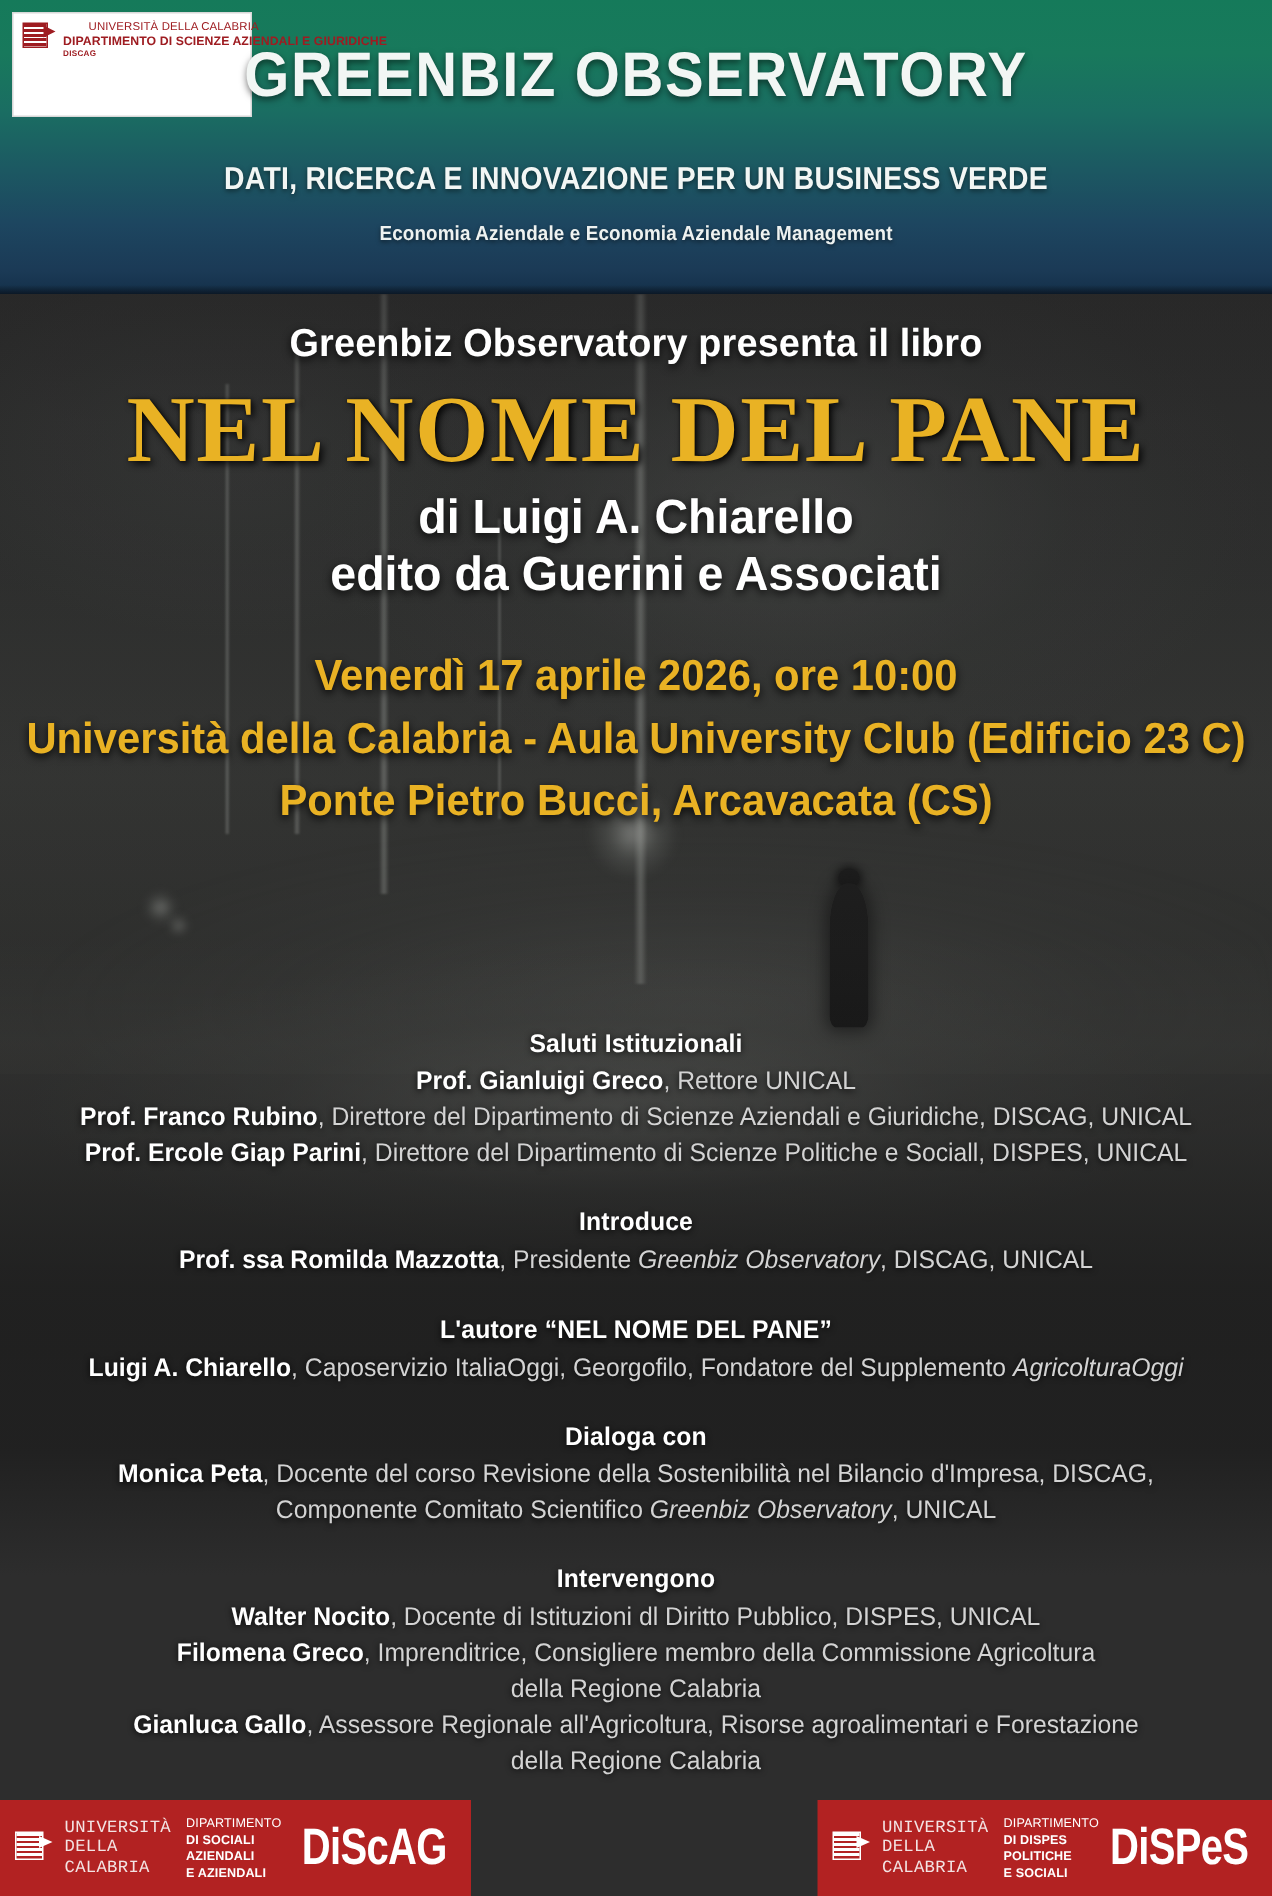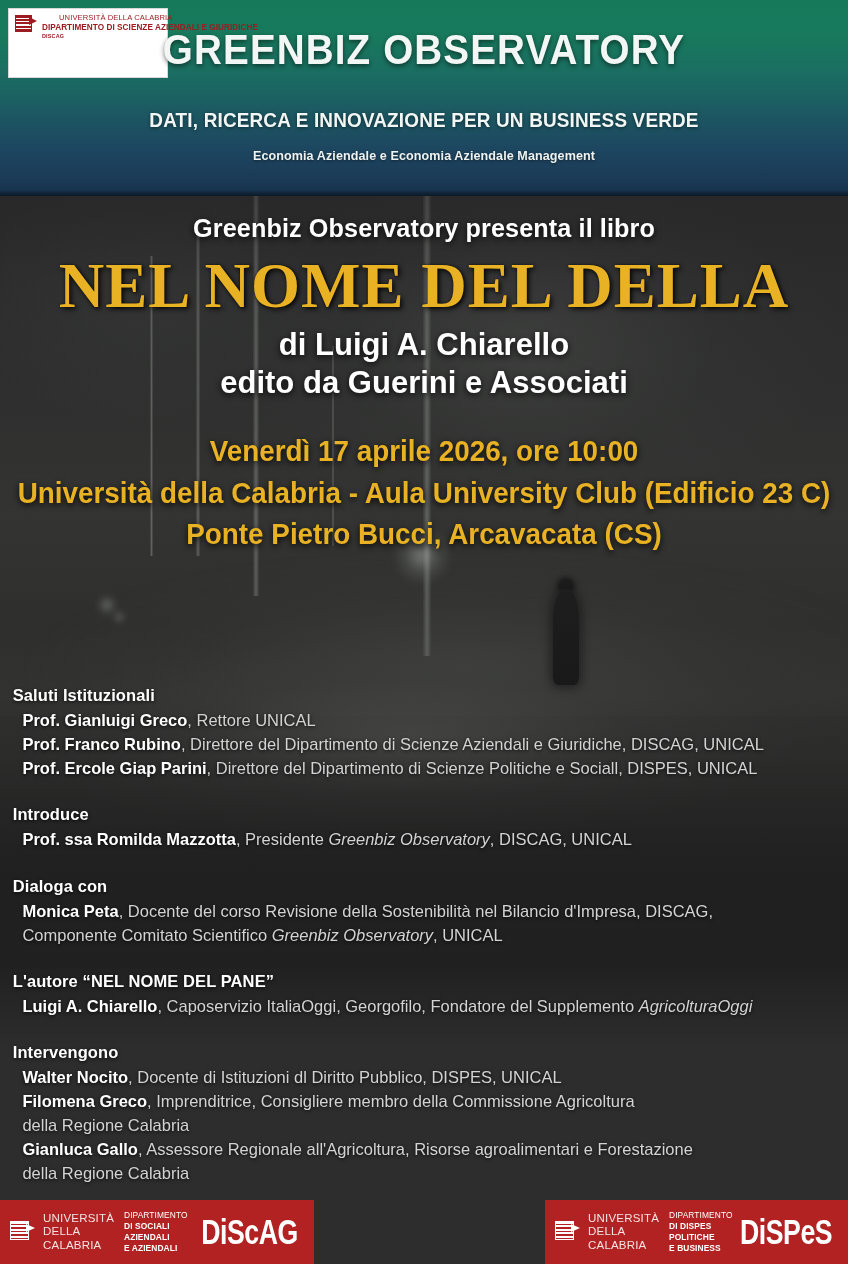--- a/index.html
+++ b/index.html
@@ -215,21 +215,21 @@
     transform:scaleX(.96);
   }
   .evt-date{top:435px;font-size:29px;}
   .evt-venue{top:477px;font-size:29px;}
   .evt-addr{top:518px;font-size:29px;}
 
   
   .program{
     position:absolute;
     left:0; right:0; top:686px;
-    text-align:left;
+    text-align:center;
     color:#d6d6d6;
   }
   .blk{margin:0 0 0 0;}
   .blk + .blk{margin-top:24px;}
   .blk-head{
     font-size:17px;font-weight:bold;color:#ffffff;
     margin-bottom:3px;letter-spacing:.1px;
     text-shadow:0 1px 4px rgba(0,0,0,.85);
     transform:scaleX(.97);
   }
@@ -275,20 +275,21 @@
     border-bottom:4px solid transparent;
   }
   .f-uni{
     flex:0 0 auto;
     color:#f3e3e3;
     font-size:11.5px;
     line-height:1.18;
     letter-spacing:.2px;
     margin-right:10px;
     white-space:nowrap;
+    font-family:Liberation Mono, monospace;
   }
   .f-dept{
     flex:1 1 auto;
     color:#ffffff;
     font-size:8.4px;
     line-height:1.3;
     letter-spacing:.1px;
   }
   .f-dept .d1{font-weight:normal;}
   .f-dept .d2{font-weight:bold;}
@@ -344,21 +345,21 @@
 
     <div class="figure">
       <div class="head"></div>
       <div class="body"></div>
     </div>
 
     <div class="fade"></div>
   </div>
 
   <div class="presenta">Greenbiz Observatory presenta il libro</div>
-  <div class="book-title">NEL NOME DEL DELLA</div>
+  <div class="book-title">NEL NOME DEL PANE</div>
   <div class="author">di Luigi A. Chiarello</div>
   <div class="publisher">edito da Guerini e Associati</div>
 
   <div class="evt evt-date">Venerdì 17 aprile 2026, ore 10:00</div>
   <div class="evt evt-venue">Università della Calabria - Aula University Club (Edificio 23 C)</div>
   <div class="evt evt-addr">Ponte Pietro Bucci, Arcavacata (CS)</div>
 
   <div class="program">
 
     <div class="blk">
@@ -375,33 +376,33 @@
     </div>
 
     <div class="blk">
       <div class="blk-head">Introduce</div>
       <div class="ln">
         <b>Prof. ssa Romilda Mazzotta</b><span>, Presidente </span><i>Greenbiz Observatory</i><span>, DISCAG, UNICAL</span>
       </div>
     </div>
 
     <div class="blk">
+      <div class="blk-head">L'autore “NEL NOME DEL PANE”</div>
+      <div class="ln">
+        <b>Luigi A. Chiarello</b><span>, Caposervizio ItaliaOggi, Georgofilo, Fondatore del Supplemento </span><i>AgricolturaOggi</i>
+      </div>
+    </div>
+
+    <div class="blk">
       <div class="blk-head">Dialoga con</div>
       <div class="ln">
         <b>Monica Peta</b><span>, Docente del corso Revisione della Sostenibilità nel Bilancio d'Impresa, DISCAG,</span>
       </div>
       <div class="ln">
         <span>Componente Comitato Scientifico </span><i>Greenbiz Observatory</i><span>, UNICAL</span>
-      </div>
-    </div>
-
-    <div class="blk">
-      <div class="blk-head">L'autore “NEL NOME DEL PANE”</div>
-      <div class="ln">
-        <b>Luigi A. Chiarello</b><span>, Caposervizio ItaliaOggi, Georgofilo, Fondatore del Supplemento </span><i>AgricolturaOggi</i>
       </div>
     </div>
 
     <div class="blk">
       <div class="blk-head">Intervengono</div>
 
       <div class="ln">
         <b>Walter Nocito</b><span>, Docente di Istituzioni dl Diritto Pubblico, DISPES, UNICAL</span>
       </div>
 
@@ -442,18 +443,18 @@
       <div class="fflag"></div>
     </div>
     <div class="f-uni">
       <div>UNIVERSITÀ</div>
       <div>DELLA</div>
       <div>CALABRIA</div>
     </div>
     <div class="f-dept">
       <div class="d1">DIPARTIMENTO</div>
       <div class="d2">DI DISPES POLITICHE</div>
-      <div class="d3">E BUSINESS</div>
+      <div class="d3">E SOCIALI</div>
     </div>
     <div class="f-acr">DiSPeS</div>
   </div>
 
 </div>
 
 </body></html>

